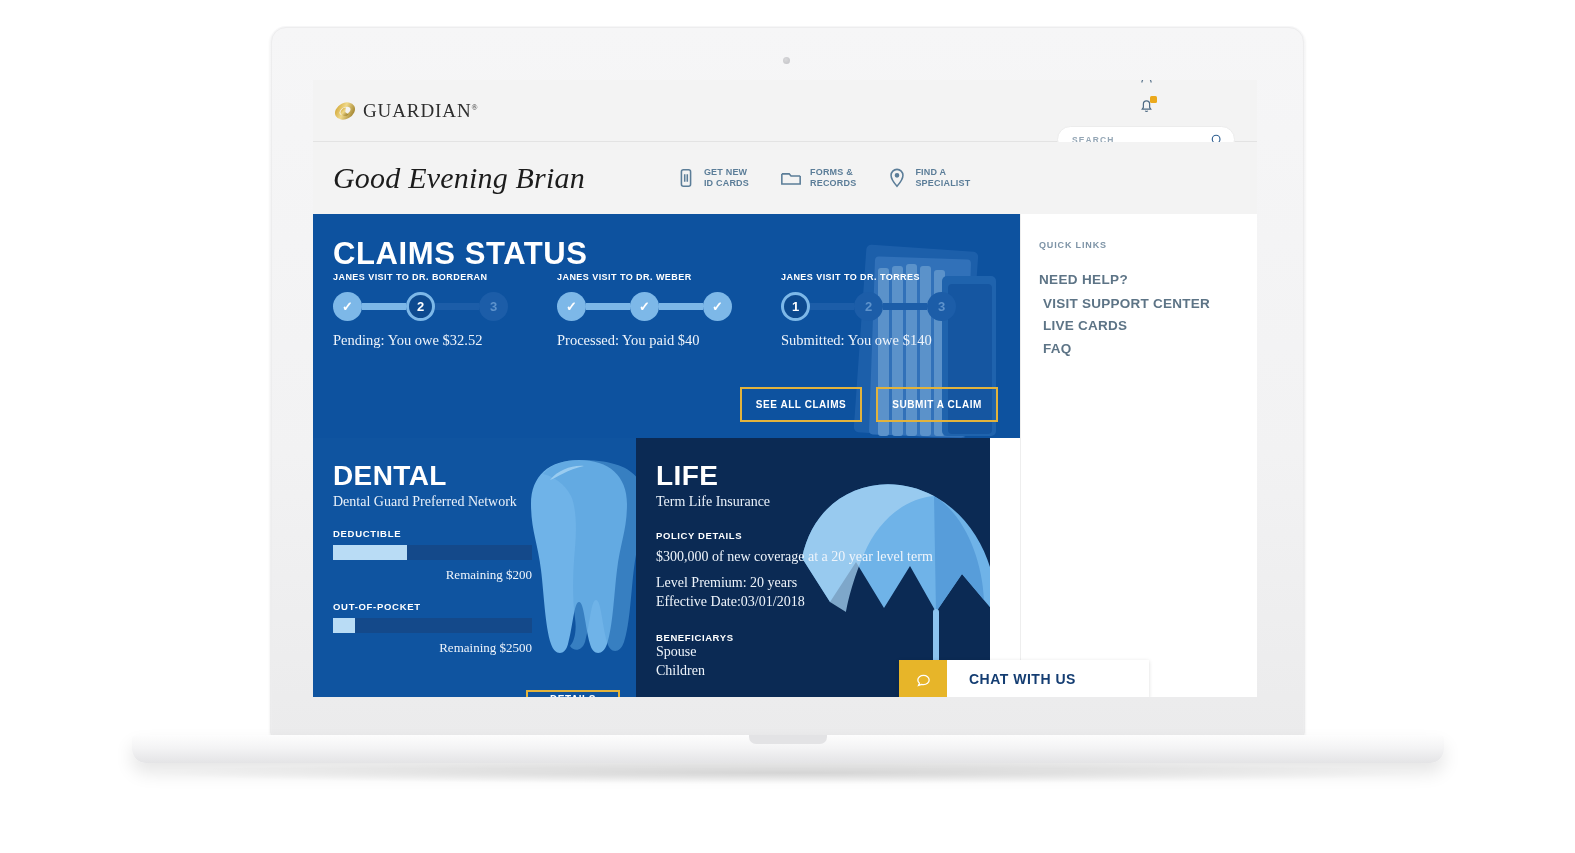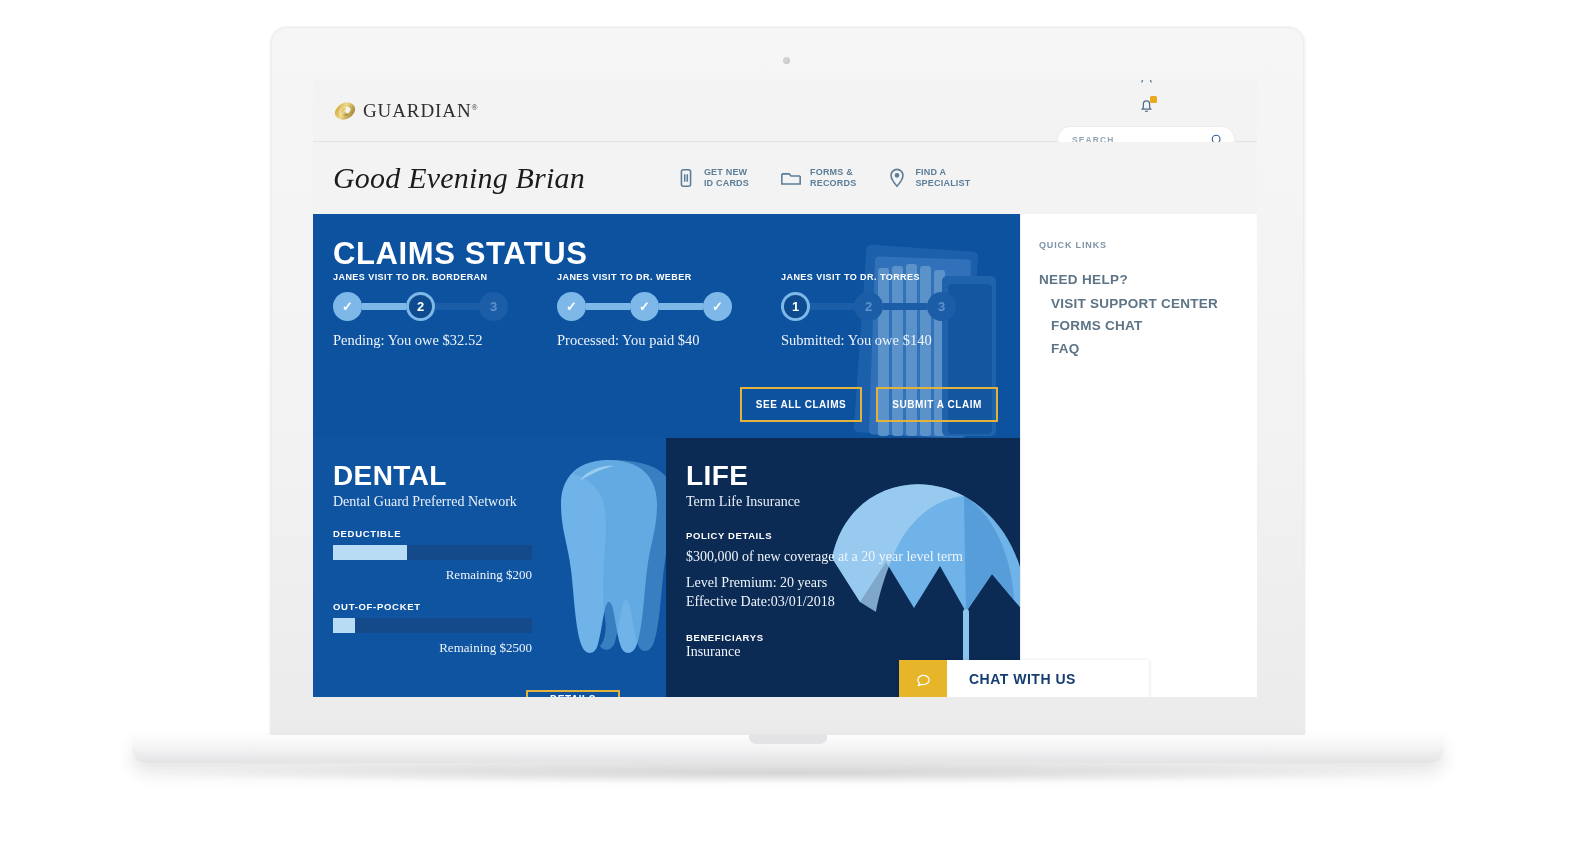--- a/index.html
+++ b/index.html
@@ -147,21 +147,21 @@
   }
   .btn-outline {
     border: 2px solid #e2b33c; color: #ffffff; background: transparent;
     font-size: 10px; font-weight: 700; letter-spacing: .55px;
     padding: 10px 14px; cursor: pointer; font-family: Liberation Sans, sans-serif;
   }
 
   
   .cards-row { display: flex; height: 259px; }
   .card { position: relative; overflow: hidden; padding: 22px 20px 0 20px; }
-  .card-dental { width: 353px; background: #0f54a0; }
+  .card-dental { width: 323px; background: #0f54a0; }
   .card-life { width: 354px; background: #0b2a54; }
   .card-title { font-size: 28px; font-weight: 800; color: #fff; letter-spacing: .4px; position: relative; z-index: 3; }
   .card-sub {
     font-family: "Liberation Serif", serif; font-size: 14px; color: #e9f1fa;
     margin-top: 2px; position: relative; z-index: 3;
   }
   .meter-label {
     font-size: 9.5px; font-weight: 700; color: #fff; letter-spacing: .7px;
     margin-top: 18px; position: relative; z-index: 3;
   }
@@ -202,21 +202,21 @@
   .ql-kicker { font-size: 9px; font-weight: 700; color: #7d93a6; letter-spacing: .85px; }
   .ql-group { margin-top: 22px; }
   .ql-head {
     font-size: 13.5px; font-weight: 700; color: #5d7486; letter-spacing: .35px;
     margin-bottom: 6px;
   }
   .ql-link {
     font-size: 13.5px; color: #8ca0b0; letter-spacing: .25px; margin-left: 8px;
     line-height: 1.65; cursor: pointer;
   }
-  .ql-link.strong { font-weight: 700; color: #5d7486; margin-left: 12px; }
+  .ql-link.strong { font-weight: 700; color: #5d7486; margin-left: 4px; }
 
   
   .chat-widget {
     position: absolute; left: 586px; top: 580px; display: flex;
     width: 250px; height: 38px; box-shadow: 0 1px 4px rgba(0,0,0,.14); z-index: 20;
   }
   .chat-icon {
     width: 48px; background: #e7b529; display: flex; align-items: center; justify-content: center;
   }
   .chat-label {
@@ -423,35 +423,36 @@
 
             <div class="card-title">LIFE</div>
             <div class="card-sub">Term Life Insurance</div>
 
             <div class="life-h">POLICY DETAILS</div>
             <div class="life-p">$300,000 of new coverage at a 20 year level term</div>
             <div class="life-p">Level Premium: 20 years</div>
             <div class="life-p tight">Effective Date:03/01/2018</div>
 
             <div class="life-h">BENEFICIARYS</div>
-            <div class="life-p tight">Insurance</div>
+            <div class="life-p tight">Spouse</div>
+            <div class="life-p tight">Children</div>
           </div>
 
         </div>
       </div>
 
       <div class="side-col">
         <div class="ql-kicker">QUICK LINKS</div>
 
 
 
         <div class="ql-group">
           <div class="ql-head">NEED HELP?</div>
           <div class="ql-link strong">VISIT SUPPORT CENTER</div>
-          <div class="ql-link strong">FORMS CHAT</div>
+          <div class="ql-link strong">LIVE CARDS</div>
           <div class="ql-link strong">FAQ</div>
         </div>
       </div>
 
     </div>
 
     <div class="chat-widget">
       <div class="chat-icon">
         <svg width="17" height="17" viewBox="0 0 24 24" fill="none" stroke="#ffffff" stroke-width="1.8">
           <path d="M20 12.6c0 3.6-3.6 6.5-8 6.5a10 10 0 0 1-2.6-.33L5 20.4l1.3-3.1A6.2 6.2 0 0 1 4 12.6C4 9 7.6 6.1 12 6.1s8 2.9 8 6.5z"></path>

